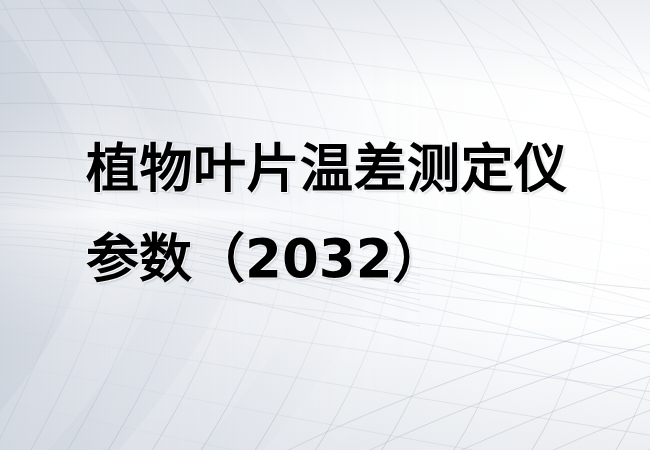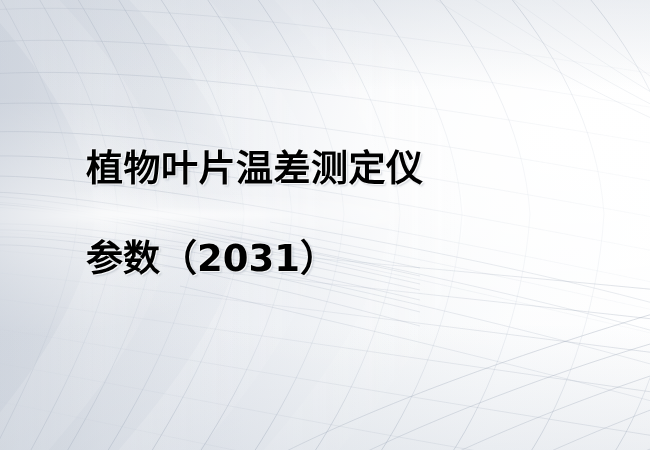--- a/index.html
+++ b/index.html
@@ -51,21 +51,21 @@
 
   
   .title-block {
     position: absolute;
     left: 86px;
     top: 124px;
     width: 520px;
   }
 
   .title-line {
-    font-size: 37px;
+    font-size: 53px;
     font-weight: bold;
     line-height: 90px;
     color: #000000;
     letter-spacing: 0.5px;
     white-space: nowrap;
     text-shadow:
        1px  1px 0 rgba(255,255,255,0.85),
       -1px -1px 0 rgba(255,255,255,0.55),
        2px  2px 2px rgba(120,130,145,0.30);
   }
@@ -194,16 +194,16 @@
       </g>
 
     </g>
   </svg>
 
   <div class="bg-layer bg-streak"></div>
   <div class="bg-layer bg-vignette"></div>
 
   <div class="title-block">
     <div class="title-line line-1">植物叶片温差测定仪</div>
-    <div class="title-line line-2">参数（2031）</div>
+    <div class="title-line line-2">参数（2032）</div>
   </div>
 
 </div>
 
 </body></html>

